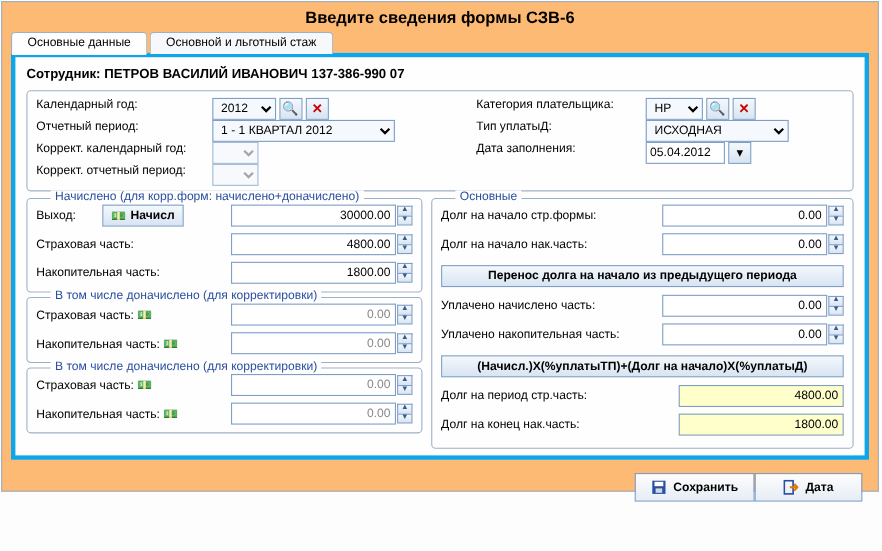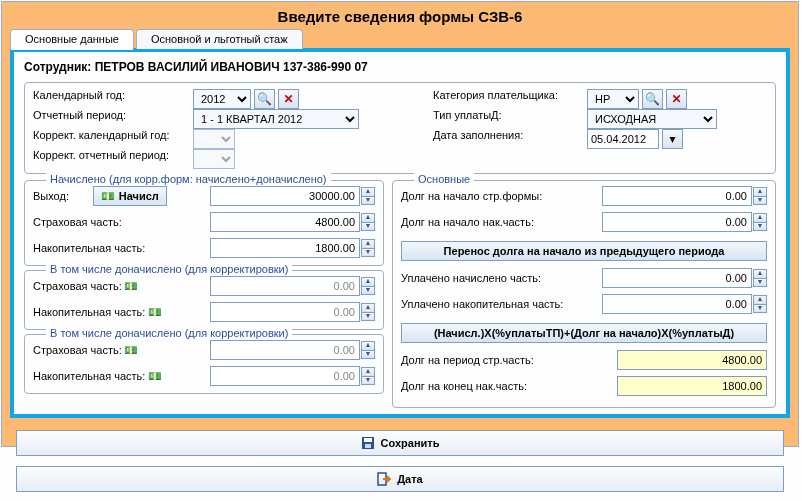--- a/index.html
+++ b/index.html
@@ -157,23 +157,22 @@
     width:100%;
     border:1px solid #7e9ec6;
     background:linear-gradient(#f4f8fc,#d7e4f2);
     padding:3px 0;
     font-weight:bold;
     font-size:11px;
     cursor:pointer;
     margin:4px 0 6px;
   }
   .footer-btns {
-    display:flex; justify-content:flex-end; gap:10px;
+    display:flex; justify-content:flex-end; 
     padding:6px 14px;
-    flex-direction:column;
   }
   .footer-btn {
     border:1px solid #7e9ec6;
     background:linear-gradient(#fdfdfd,#e6edf6);
     padding:4px 14px;
     display:flex; align-items:center; gap:6px;
     font-weight:bold; cursor:pointer;
     min-width:98px; justify-content:center;
     height:26px;
   }

